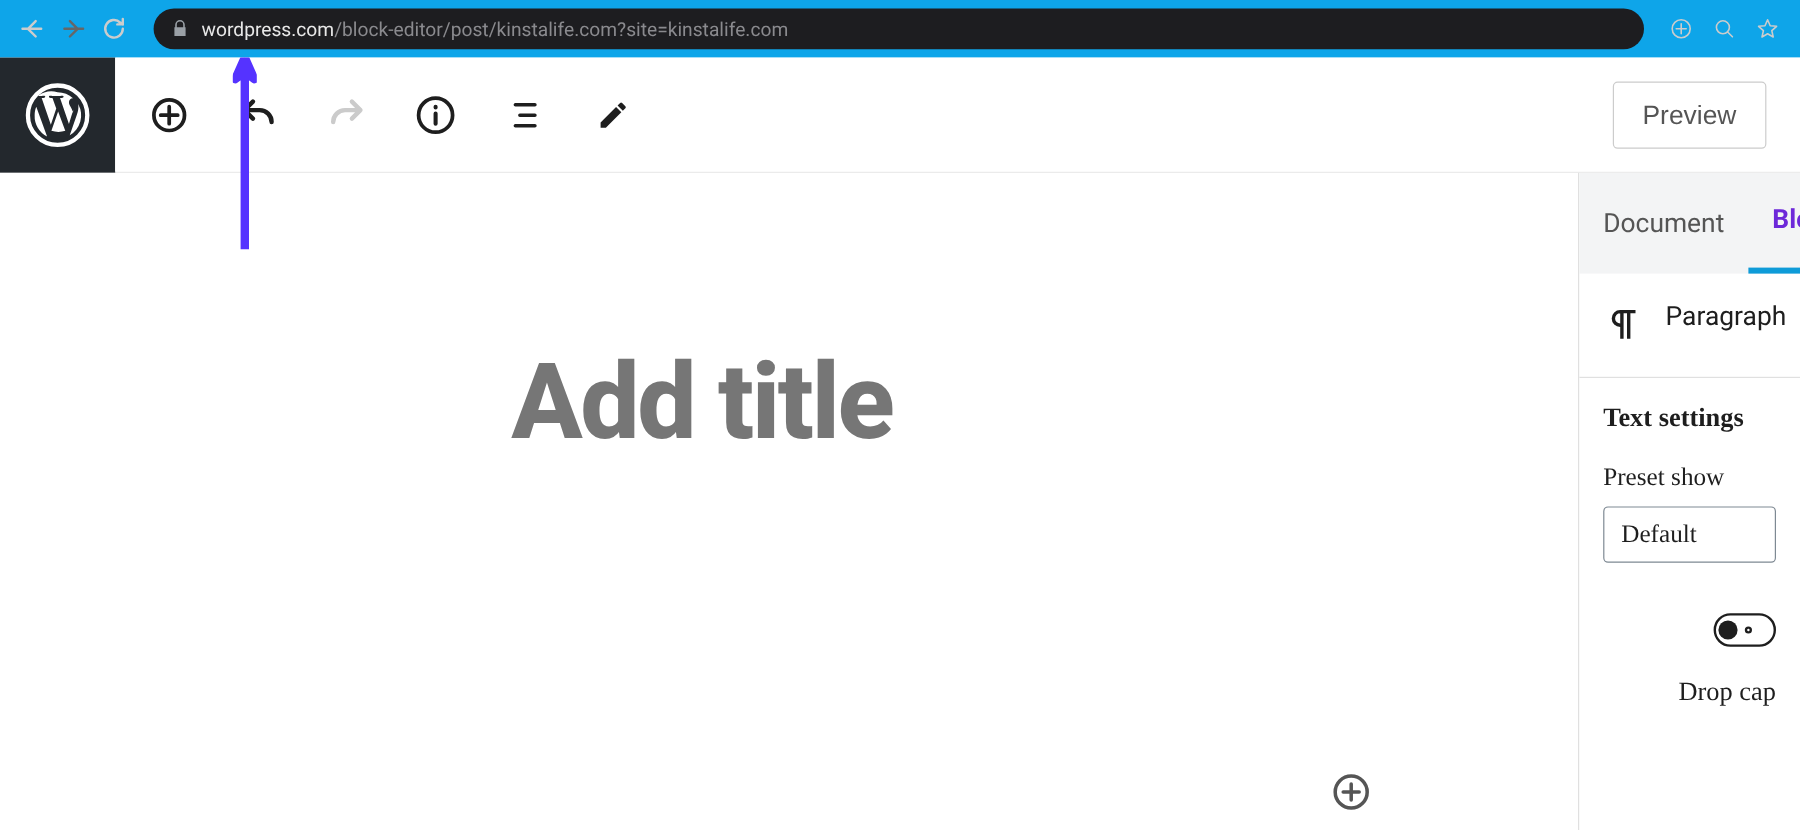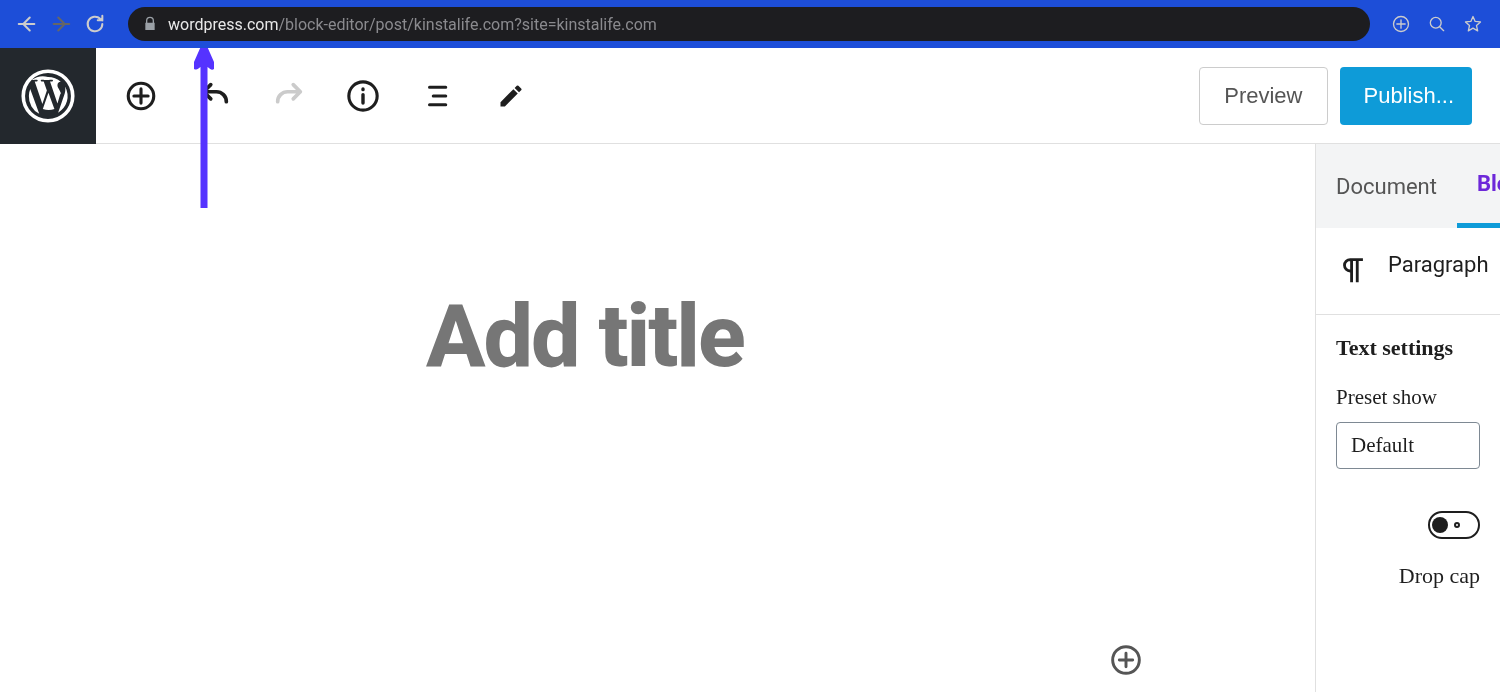--- a/index.html
+++ b/index.html
@@ -1,21 +1,21 @@
 <!DOCTYPE html>
 <html><head>
   <meta charset="utf-8">
   <style>
     * { margin: 0; padding: 0; box-sizing: border-box; }
     body { font-family: -apple-system, BlinkMacSystemFont, "Segoe UI", Roboto, sans-serif; overflow: hidden; }
 
     
     .browser-chrome {
       height: 48px;
-      background: #1d4ed8;
+      background: #0ea5e9;
       display: flex;
       align-items: center;
       padding: 0 14px;
       gap: 8px;
     }
     .nav-arrow { color: #ccc; display:flex; align-items:center; justify-content:center; width:26px; height:26px; }
     .nav-arrow.dim { color: #666; }
     .reload-btn { color: #ccc; display:flex; align-items:center; justify-content:center; width:26px; height:26px; margin-right: 6px;}
     .address-bar {
       flex: 1;
@@ -248,21 +248,20 @@
           <path class="icon-stroke" stroke-width="2.4" stroke-linecap="round" d="M6 5h13M9 12h10M6 19h13"></path>
         </svg>
     </div>
     <div class="toolbar-btn">
       <svg width="28" height="28" viewBox="0 0 24 24">
           <path fill="currentColor" d="M3 17.25V21h3.75L17.8 9.94l-3.75-3.75L3 17.25zM20.7 7.04a1 1 0 0 0 0-1.41l-2.34-2.34a1 1 0 0 0-1.41 0l-1.83 1.83 3.75 3.75 1.83-1.83z"></path>
         </svg>
     </div>
     <div class="toolbar-right">
       <button class="preview-btn">Preview</button>
-      <button class="publish-btn">Publish...</button>
     </div>
   </div>
 </div>
 
 <div class="main-row">
   <div class="editor-canvas">
     <svg class="annotation-arrow" width="20" height="160">
       <path d="M10 160 L10 12 M10 0 L2 18 L10 12 L18 18 Z" stroke="#5533ff" stroke-width="7" fill="#5533ff" stroke-linejoin="round"></path>
     </svg>
     <div class="title-placeholder">Add title</div>

